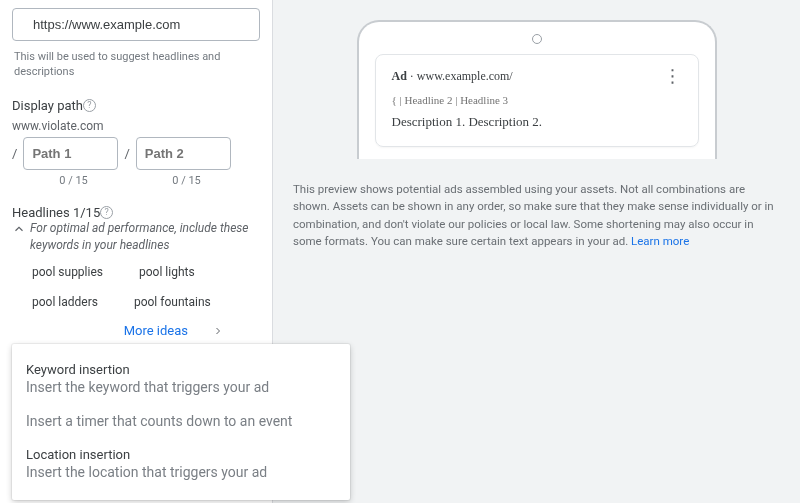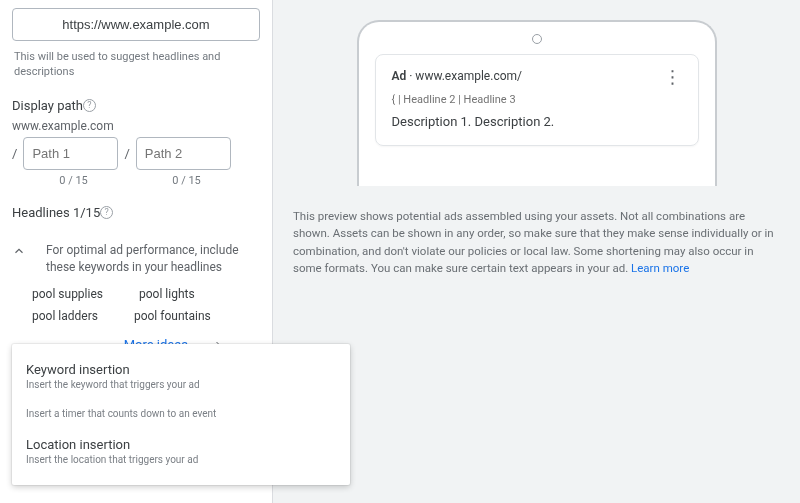--- a/index.html
+++ b/index.html
@@ -24,26 +24,25 @@
   .right-pane {
     flex: 1;
     background: #f1f3f4;
     padding: 20px 20px 20px 20px;
     position: relative;
   }
   
   .url-field {
     border: 1px solid #b0b7bf;
     border-radius: 4px;
-    padding: 8px 5px;
+    padding: 8px 20px;
     font-size: 13px;
     width: 100%;
     margin-top: 8px;
     color: #3c4043;
-    text-align: center;
   }
   .helper {
     font-size: 11px;
     color: #747a80;
     line-height: 1.4;
     margin: 8px 2px 0 2px;
   }
   .section-label {
     font-size: 13px;
     color: #3c4043;
@@ -75,58 +74,60 @@
   .slash {
     color: #5f6368;
   }
   .path-input {
     border: 1px solid #b0b7bf;
     border-radius: 4px;
     padding: 8px 8px;
     font-size: 13px;
     width: 95px;
     color: #757575;
+    font-weight: bold;
   }
   .path-counters {
     display: flex;
     gap: 6px;
     margin-top: 4px;
   }
   .path-counter {
     width: 95px;
     text-align: center;
     font-size: 11px;
     color: #747a80;
   }
   .path-counter:first-child { margin-left: 14px; }
   .path-counter:nth-child(2) { margin-left: 12px; }
   .headlines-label {
     margin-top: 18px;
   }
   .suggestion-block {
     display: flex;
-    gap: 20px;
-    margin-top: 22px;
+    gap: 4px;
+    margin-top: 0;
+    font-style: italic;
   }
   .chevron-up {
     width: 14px; height: 14px;
     margin-top: 2px;
     flex-shrink: 0;
     color: #5f6368;
   }
   .chevron-up svg { display:block; }
   .suggestion-text {
     font-size: 12px;
     color: #5f6368;
     line-height: 1.4;
   }
   .kw-chips {
     display: flex;
     flex-wrap: wrap;
-    gap: 8px 36px;
+    gap: 16px 36px;
     margin: 12px 0 0 20px;
     font-size: 12px;
     color: #3c4043;
   }
   .kw-chip { cursor: pointer; }
   .more-ideas {
     display: flex;
     align-items: center;
     justify-content: flex-end;
     gap: 24px;
@@ -169,33 +170,34 @@
   .dd-item {
     padding: 8px 14px 10px 14px;
     cursor: pointer;
   }
   .dd-title {
     font-size: 13px;
     color: #3c4043;
     margin-bottom: 2px;
   }
   .dd-desc {
-    font-size: 10px;
+    font-size: 14px;
     color: #7a7f85;
   }
   
   .device {
     width: 360px;
     margin: 0 auto;
     background: #fff;
     border: 2px solid #c8ccd0;
     border-bottom: none;
     border-radius: 22px 22px 0 0;
-    padding: 10px 16px 40px 16px;
+    padding: 10px 16px 12px 16px;
     position: relative;
+    font-family: Liberation Serif, serif;
   }
   .notch {
     width: 10px; height: 10px;
     border: 1.5px solid #9aa0a6;
     border-radius: 50%;
     margin: 2px auto 10px auto;
   }
   .ad-card {
     border: 1px solid #e2e5e8;
     border-radius: 8px;
@@ -244,21 +246,21 @@
 
 <div class="left-pane">
 
   <input class="url-field" type="text" value="https://www.example.com" style="">
   <div class="helper">This will be used to suggest headlines and descriptions</div>
 
   <div class="section-label">
     <span>Display path</span>
     <span class="help-icon">?</span>
   </div>
-  <div class="display-domain">www.example.com</div>
+  <div class="display-domain">www.violate.com</div>
   <div class="path-row">
     <span class="slash">/</span>
     <input class="path-input" type="text" placeholder="Path 1" style="">
     <span class="slash">/</span>
     <input class="path-input" type="text" placeholder="Path 2" style="">
   </div>
   <div class="path-counters">
     <div class="path-counter">0 / 15</div>
     <div class="path-counter">0 / 15</div>
   </div>

